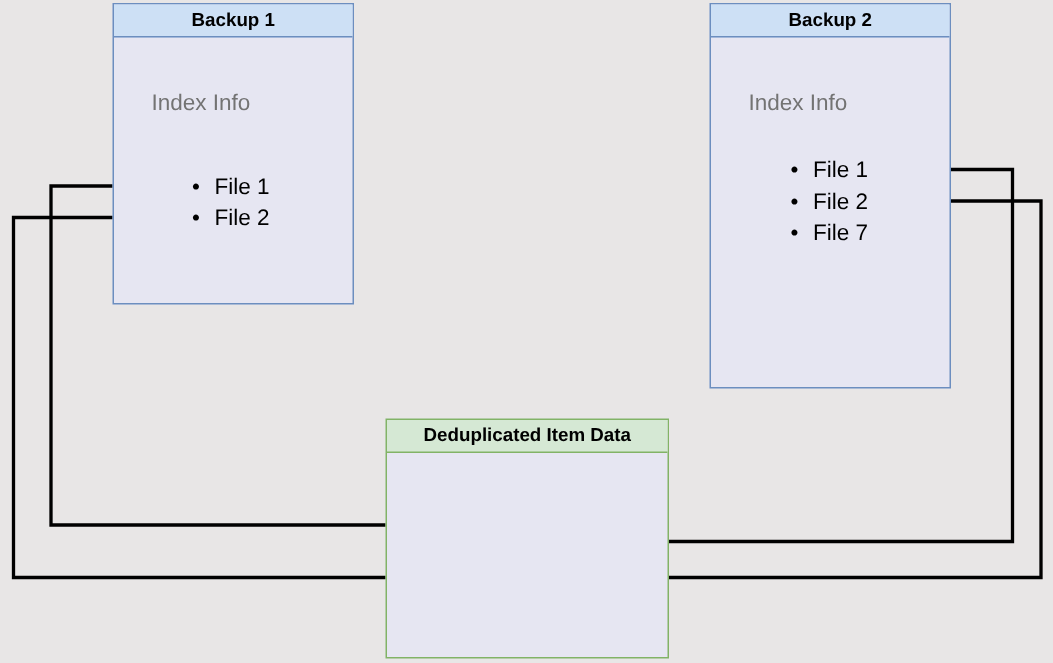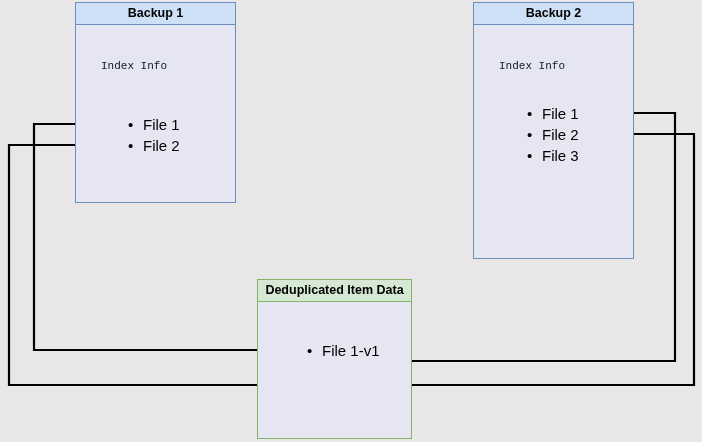--- a/index.html
+++ b/index.html
@@ -54,24 +54,23 @@
   .hdr-blue {
     background: #cde0f5;
     border-bottom: 1.5px solid #6c8ebf;
   }
   .hdr-green {
     background: #d5e8d4;
     border-bottom: 1.5px solid #82b366;
   }
   .index-label {
     position: absolute;
-    font-size: 11px;
-    color: #0f172a;
+    font-size: 15px;
+    color: #737373;
     white-space: nowrap;
-    font-family: Liberation Mono, monospace;
   }
   .bullet-list {
     position: absolute;
     margin: 0;
     padding: 0;
     list-style: none;
   }
   .bullet-list li {
     position: relative;
     font-size: 15px;
@@ -122,23 +121,22 @@
     <li>File 2</li>
   </ul>
 
   <div class="box box-blue" style="left:473px; top:2px; width:161px; height:257px;">
     <div class="box-header hdr-blue">Backup 2</div>
   </div>
   <div class="index-label" style="left:499px; top:60px;">Index Info</div>
   <ul class="bullet-list" style="left:527px; top:103px;">
     <li>File 1</li>
     <li>File 2</li>
-    <li>File 3</li>
+    <li>File 7</li>
   </ul>
 
-  <div class="box box-green" style="left:257px; top:279px; width:155px; height:160px;">
+  <div class="box box-green" style="left:257px; top:279px; width:189px; height:160px;">
     <div class="box-header hdr-green">Deduplicated Item Data</div>
   </div>
   <ul class="bullet-list" style="left:307px; top:340px;">
-    <li>File 1-v1</li>
   </ul>
 
 </div>
 
 </body></html>

